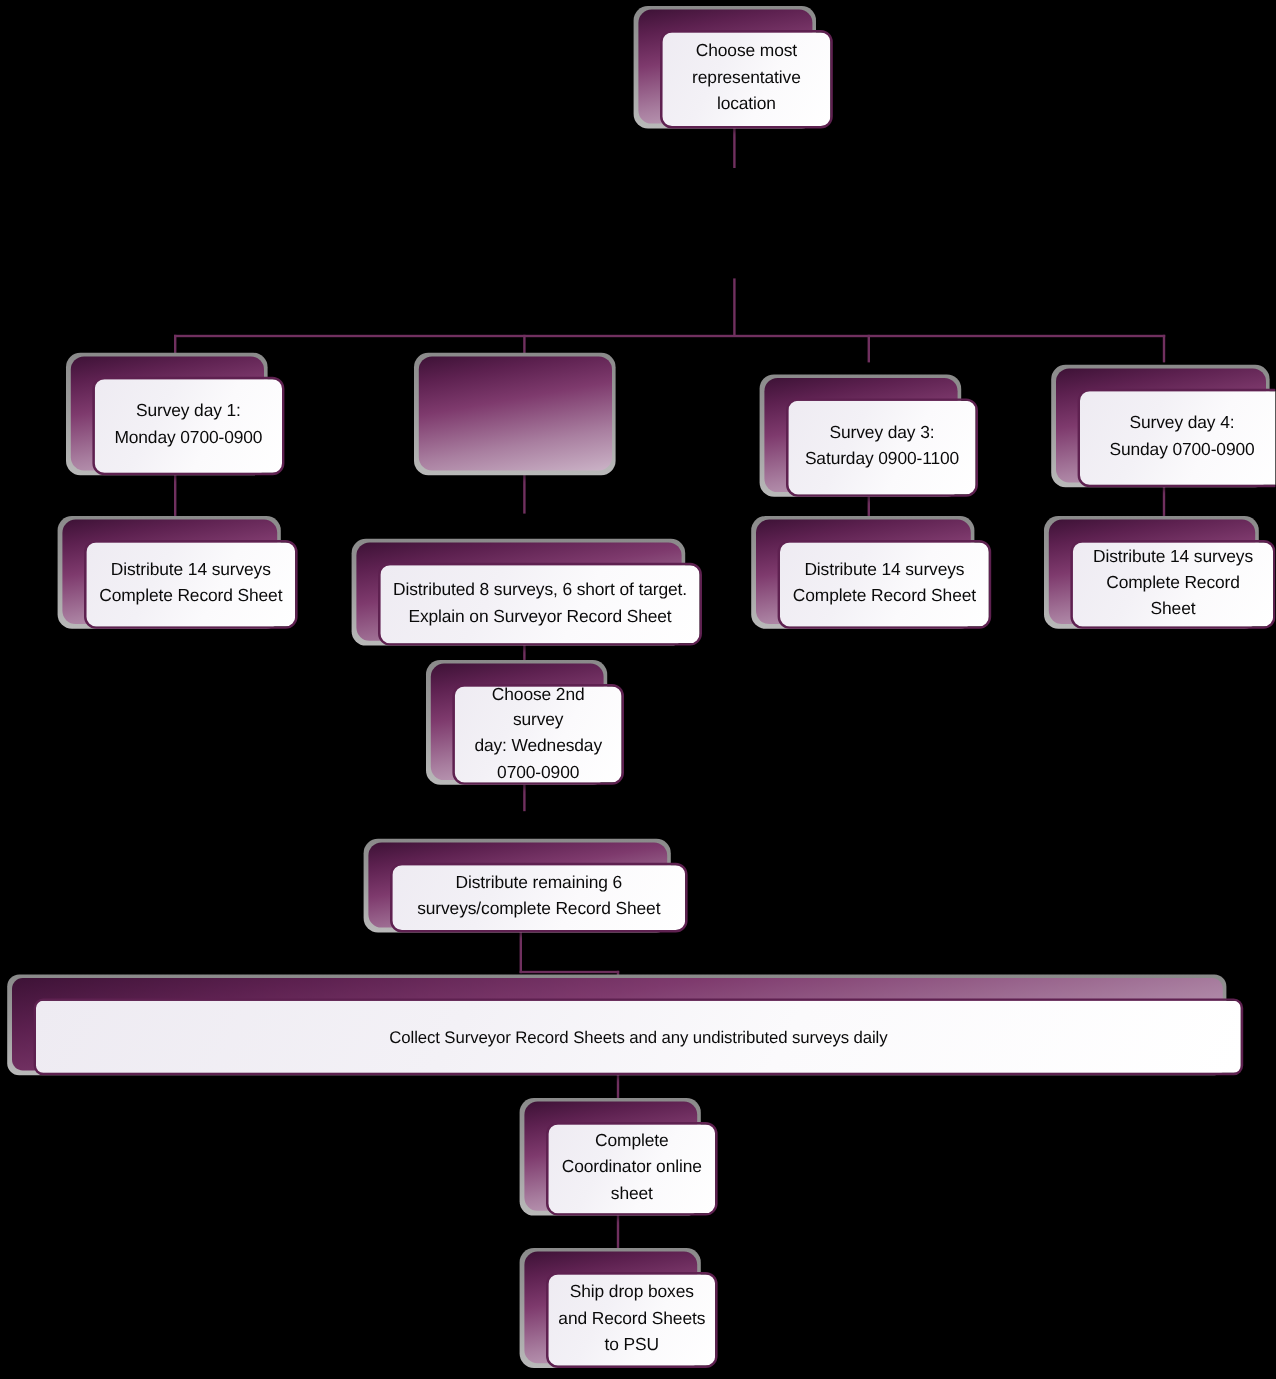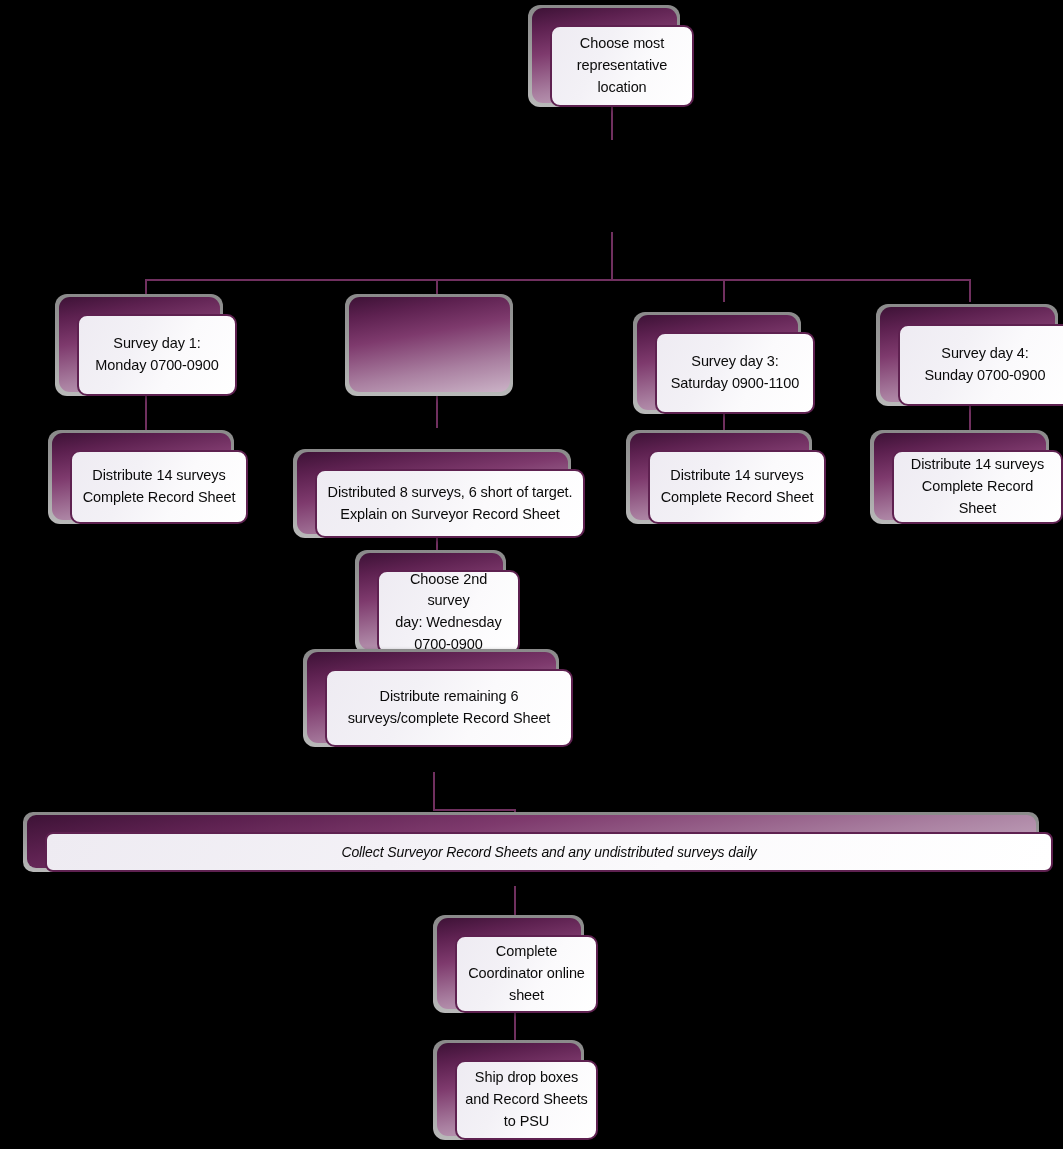--- a/index.html
+++ b/index.html
@@ -199,30 +199,30 @@
   <div class="node" style="left:355px; top:550px; width:165px; height:104px;">
     <div class="plate-grey"></div>
     <div class="plate-purple"></div>
     <div class="card">
       <span class="card-text">Choose 2nd survey
 day: Wednesday
 0700-0900</span>
     </div>
   </div>
 
-  <div class="node" style="left:303px; top:649px; width:270px; height:98px;">
+  <div class="node" style="left:303px; top:699px; width:270px; height:78px;">
     <div class="plate-grey"></div>
     <div class="plate-purple"></div>
     <div class="card">
       <span class="card-text">Distribute  remaining 6
 surveys/complete Record Sheet</span>
     </div>
   </div>
 
-  <div class="node wide" style="left:23px; top:812px; width:1030px; height:60px;font-style:italic;">
+  <div class="node wide" style="left:6px; top:812px; width:1030px; height:84px;">
     <div class="plate-grey"></div>
     <div class="plate-purple"></div>
     <div class="card">
       <span class="card-text">Collect Surveyor Record Sheets and any undistributed surveys daily</span>
     </div>
   </div>
 
   <div class="node" style="left:433px; top:1040px; width:165px; height:100px;">
     <div class="plate-grey"></div>
     <div class="plate-purple"></div>

